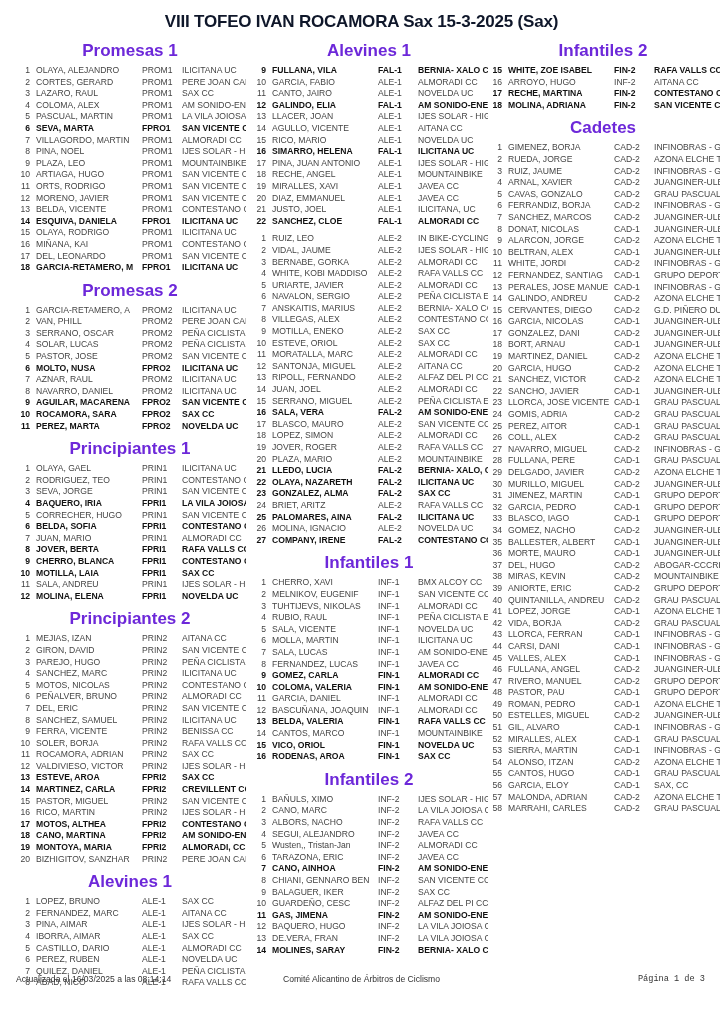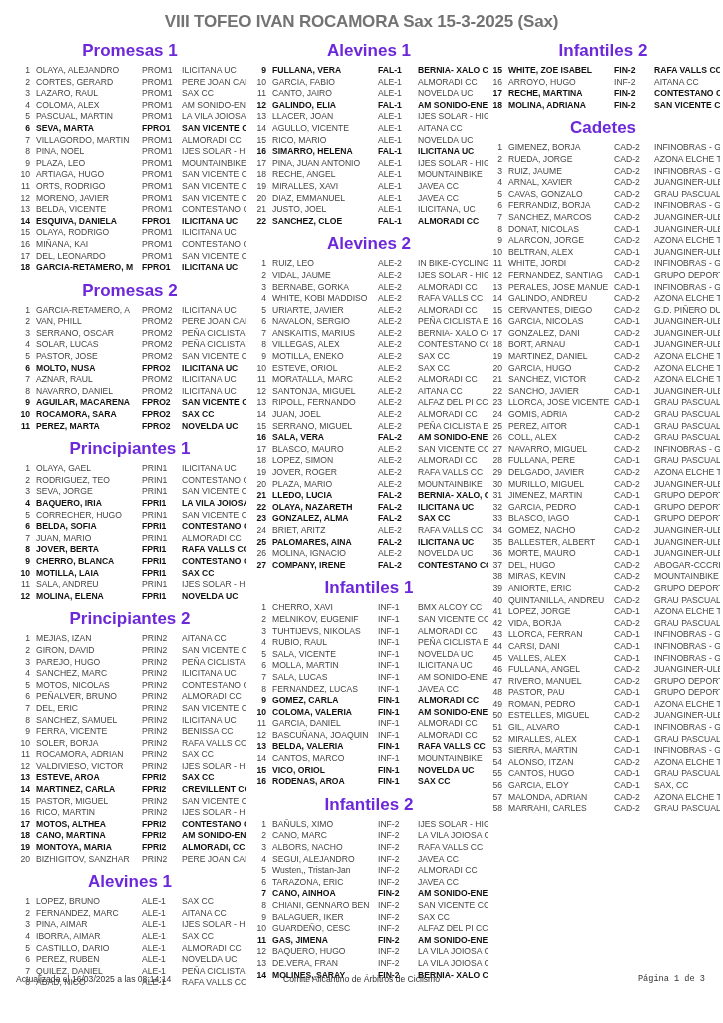--- a/index.html
+++ b/index.html
@@ -1,19 +1,19 @@
 <!DOCTYPE html>
 <html><head>
 <meta charset="utf-8">
 <style>
   html, body { margin: 0; padding: 0; background: #ffffff; }
   body { width: 723px; height: 1023px; position: relative; overflow: hidden;
          font-family: "Liberation Sans", sans-serif; color: #2a2a2a; }
   .title { position: absolute; top: 12px; left: 0; width: 723px; text-align: center;
-           font-size: 17px; font-weight: bold; color: #737373; letter-spacing: -0.2px; }
+           font-size: 17px; font-weight: bold; color: #0f172a; letter-spacing: -0.2px; }
   .col { position: absolute; top: 40px; }
   #col-0 { left: 14px; width: 232px; }
   #col-1 { left: 250px; width: 238px; }
   #col-2 { left: 486px; width: 234px; }
   .section-title { text-align: center; font-size: 17px; font-weight: bold; color: #6d28d9;
                    height: 22px; line-height: 22px; margin-bottom: 3px; }
   .row { display: flex; height: 11.6px; line-height: 11.6px; font-size: 8.6px; white-space: nowrap; }
   .row .pos { width: 16px; text-align: right; padding-right: 6px; color: #444; }
   .row .name { width: 106px; overflow: hidden; color: #444; }
   .row .cat { width: 40px; color: #444; }
@@ -463,21 +463,21 @@
         <span class="cat">ALE-1</span>
         <span class="team">RAFA VALLS CC</span>
       </div>
     </div>
   </div>
 <div class="col" id="col-1">
     <div>
       <div class="section-title">Alevines 1</div>
       <div class="row bold">
         <span class="pos">9</span>
-        <span class="name">FULLANA, VERA</span>
+        <span class="name">FULLANA, VILA</span>
         <span class="cat">FAL-1</span>
         <span class="team">BERNIA- XALO C</span>
       </div>
       <div class="row">
         <span class="pos">10</span>
         <span class="name">GARCIA, FABIO</span>
         <span class="cat">ALE-1</span>
         <span class="team">ALMORADI CC</span>
       </div>
       <div class="row">
@@ -548,21 +548,20 @@
       </div>
       <div class="row bold">
         <span class="pos">22</span>
         <span class="name">SANCHEZ, CLOE</span>
         <span class="cat">FAL-1</span>
         <span class="team">ALMORADI CC</span>
       </div>
     </div>
     <div class="gap"></div>
     <div>
-      <div class="section-title">Alevines 2</div>
       <div class="row">
         <span class="pos">1</span>
         <span class="name">RUIZ, LEO</span>
         <span class="cat">ALE-2</span>
         <span class="team">IN BIKE-CYCLING</span>
       </div>
       <div class="row">
         <span class="pos">2</span>
         <span class="name">VIDAL, JAUME</span>
         <span class="cat">ALE-2</span>

